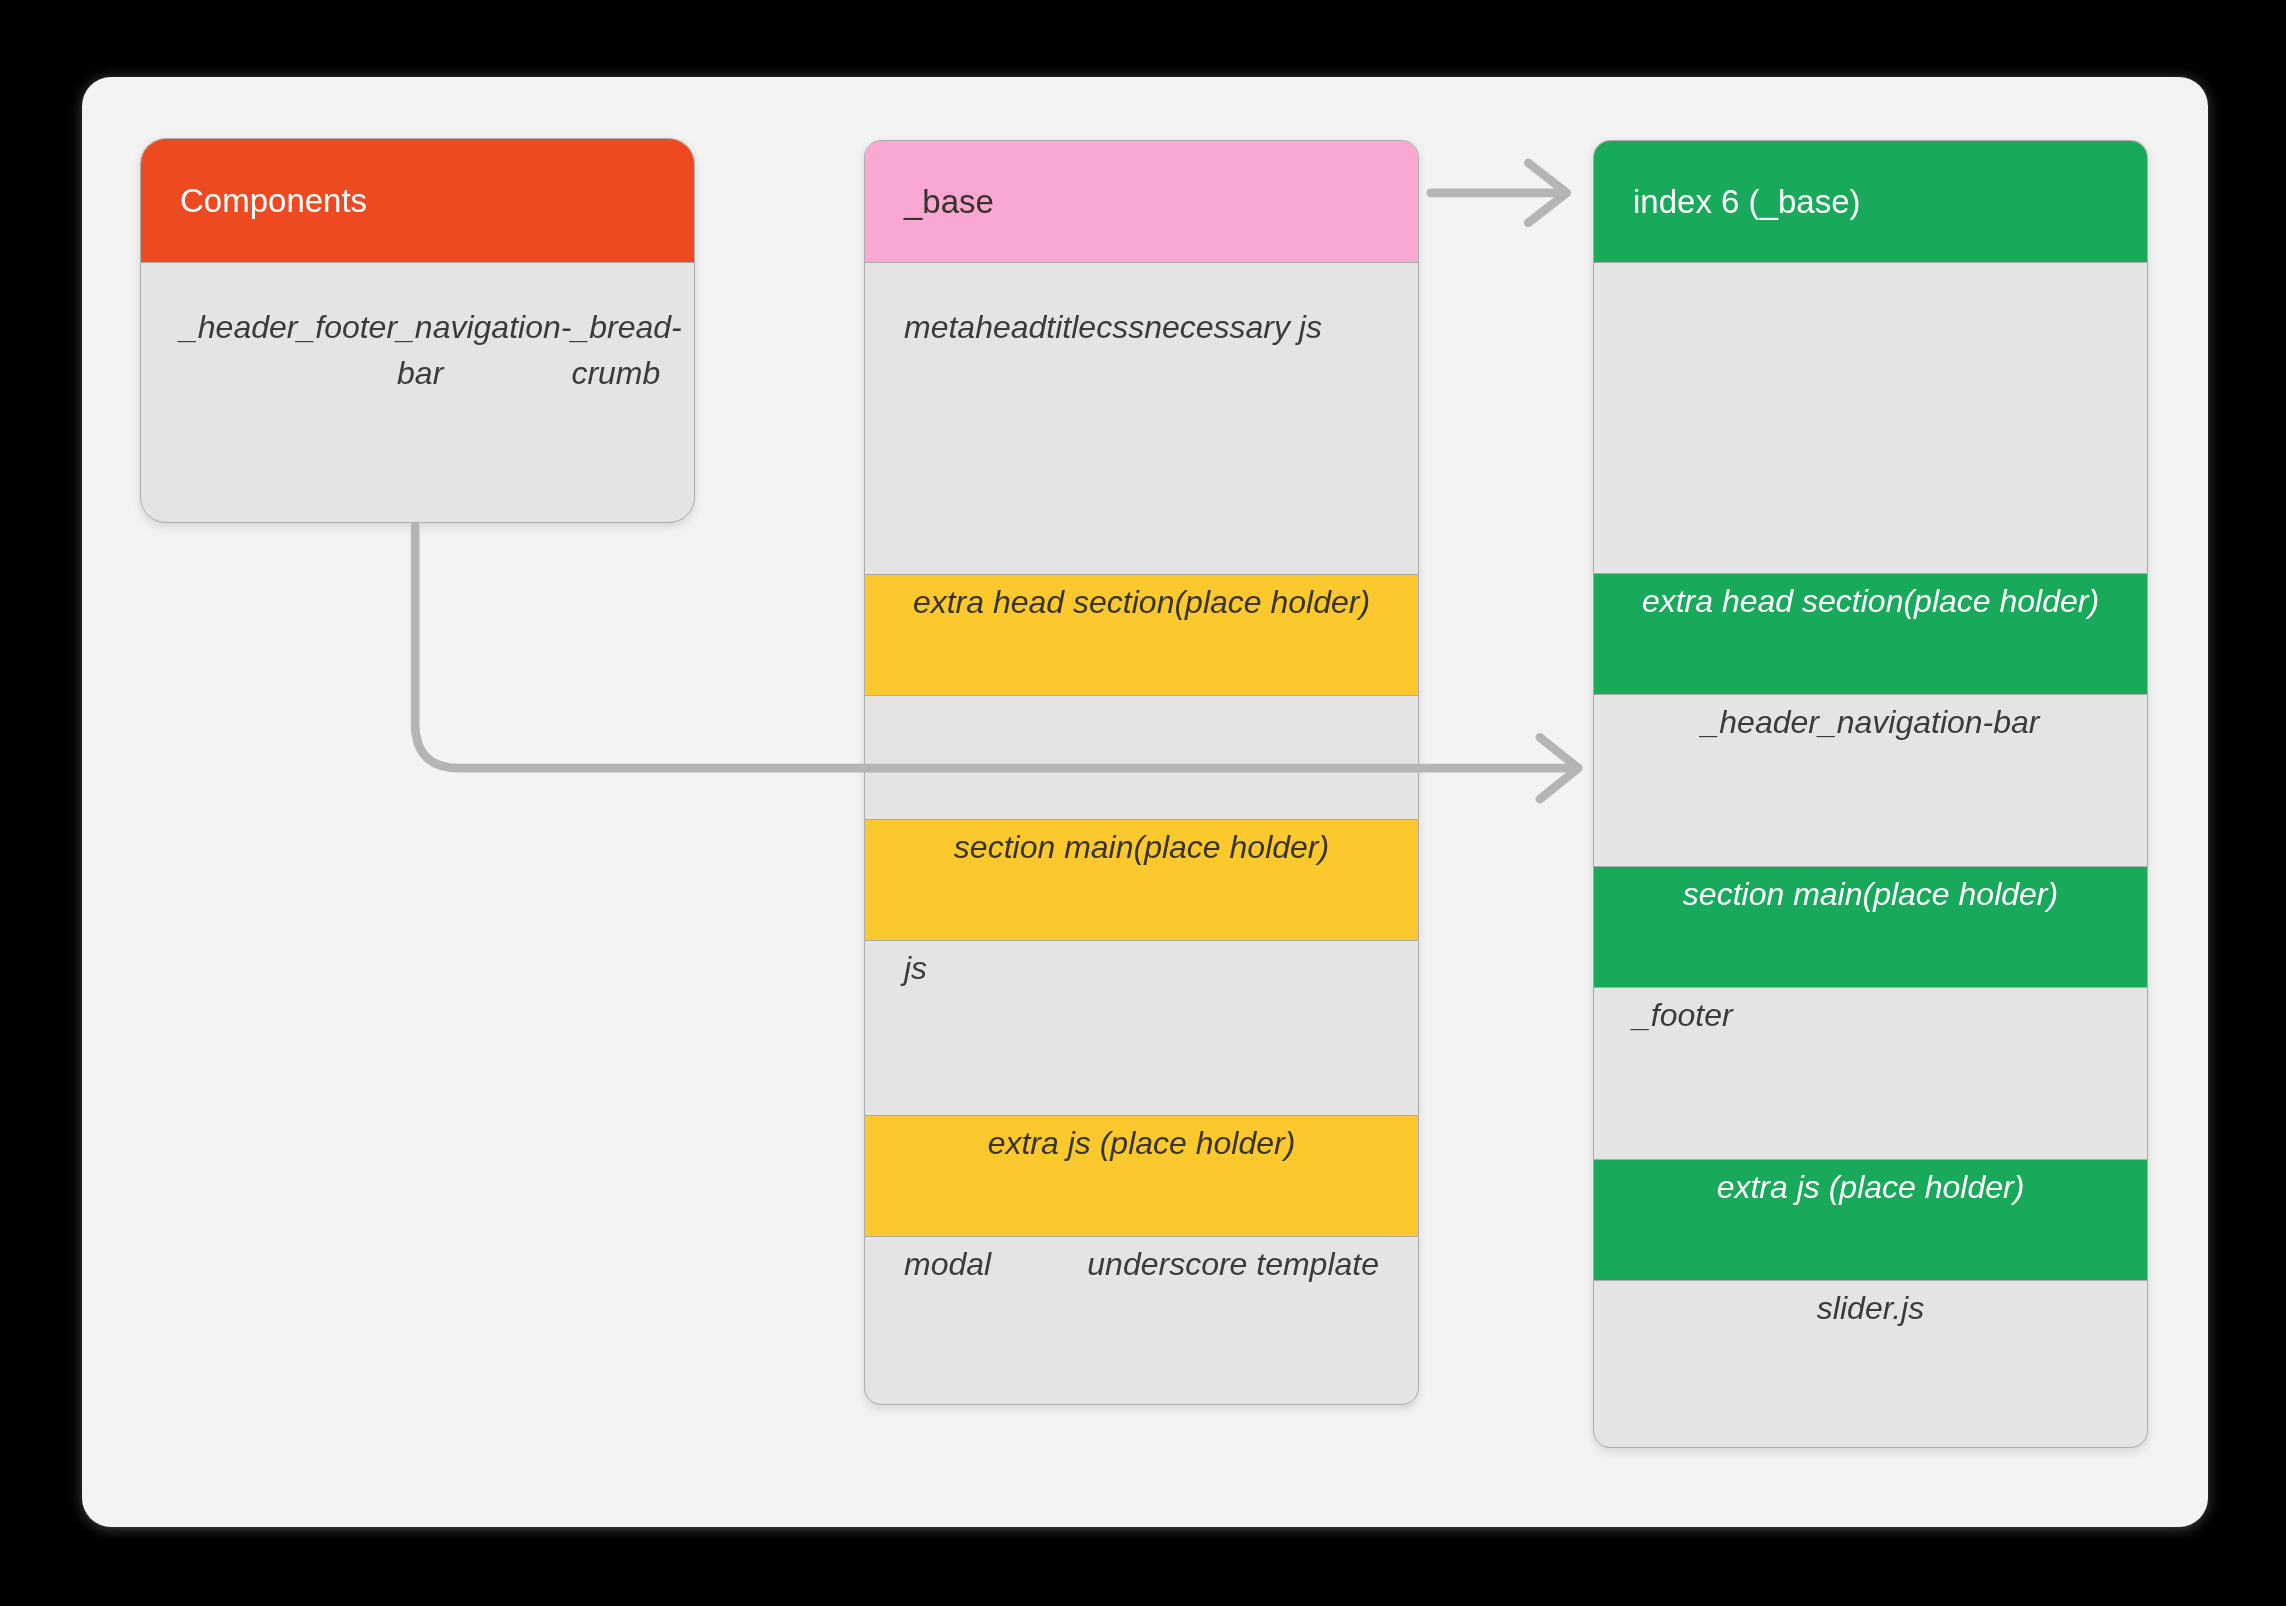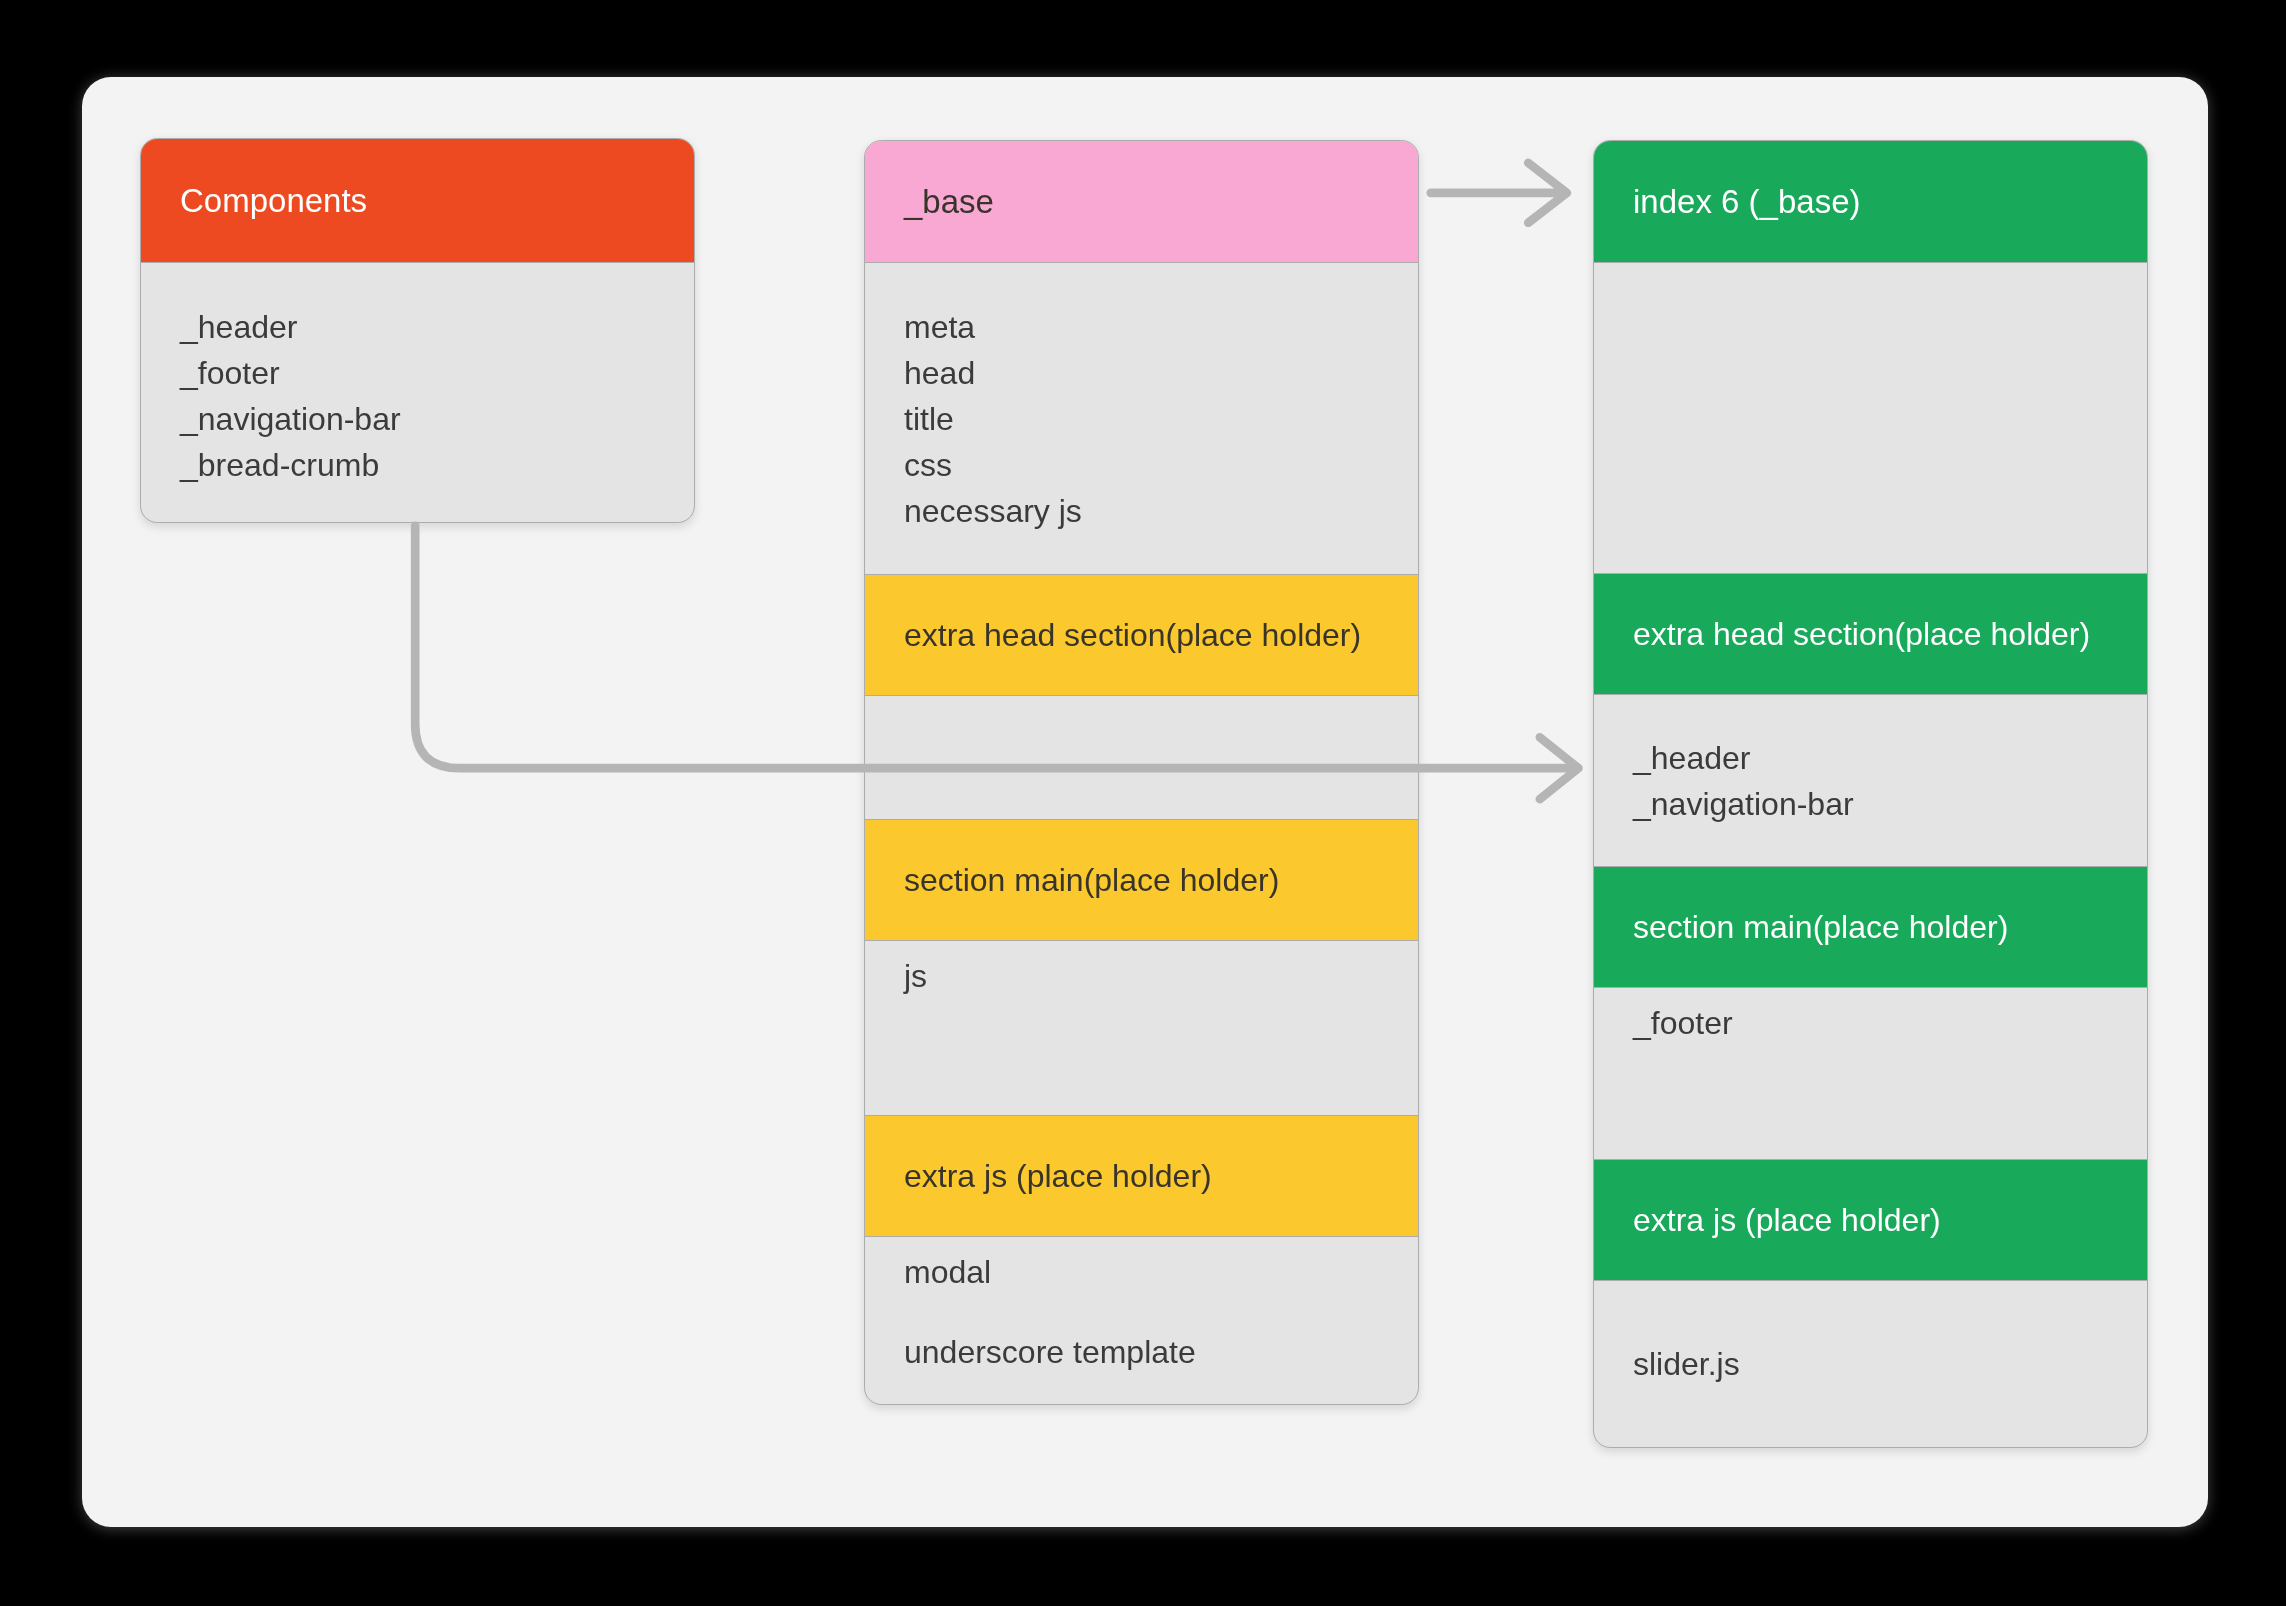--- a/index.html
+++ b/index.html
@@ -49,42 +49,42 @@
     padding: 0 39px;
     font-size: 33px;
   }
   .hdr-red    { background: #EE4A22; color: #FFFFFF; }
   .hdr-yellow { background: #f9a8d4; color: #38342A; }
   .hdr-green  { background: #18A95B; color: #FFFFFF; }
 
   .sec {
     border-top: 1.9px solid #ACACAC;
     display: flex;
-    flex-direction: column;
-    padding: 12px 39px;
+    padding: 4px 39px;
+    font-style: italic;
   }
   .row-yellow {
     background: #FBC92D;
     color: #38342A;
     justify-content: center;
   }
   .row-green {
     background: #18A95B;
     color: #FFFFFF;
     justify-content: center;
   }
   .line { line-height: 46px; }
 
   .pad-top   { padding-top: 41px; }
   .v-center  { justify-content: center; }
   .v-bottom  { justify-content: flex-start; padding-bottom: 31px; }
   .v-bottom2 { justify-content: space-between; padding-bottom: 29px; }
 
   
-  .box-components { left: 58px;  top: 61px;  width: 555px; height: 385px; }
+  .box-components { left: 58px;  top: 61px;  width: 555px; height: 385px; border-radius: 26px; }
   .box-components .hdr { flex-basis: 123px; }
   .box-components .body { flex: 1; }
 
   
   .box-base  { left: 782px; top: 63px; width: 555px; height: 1265px; }
   .b-s0 { flex: 0 0 312px; }
   .b-s1 { flex: 0 0 121px; }
   .b-s2 { flex: 0 0 124px; }
   .b-s3 { flex: 0 0 121px; }
   .b-s4 { flex: 0 0 175px; }

